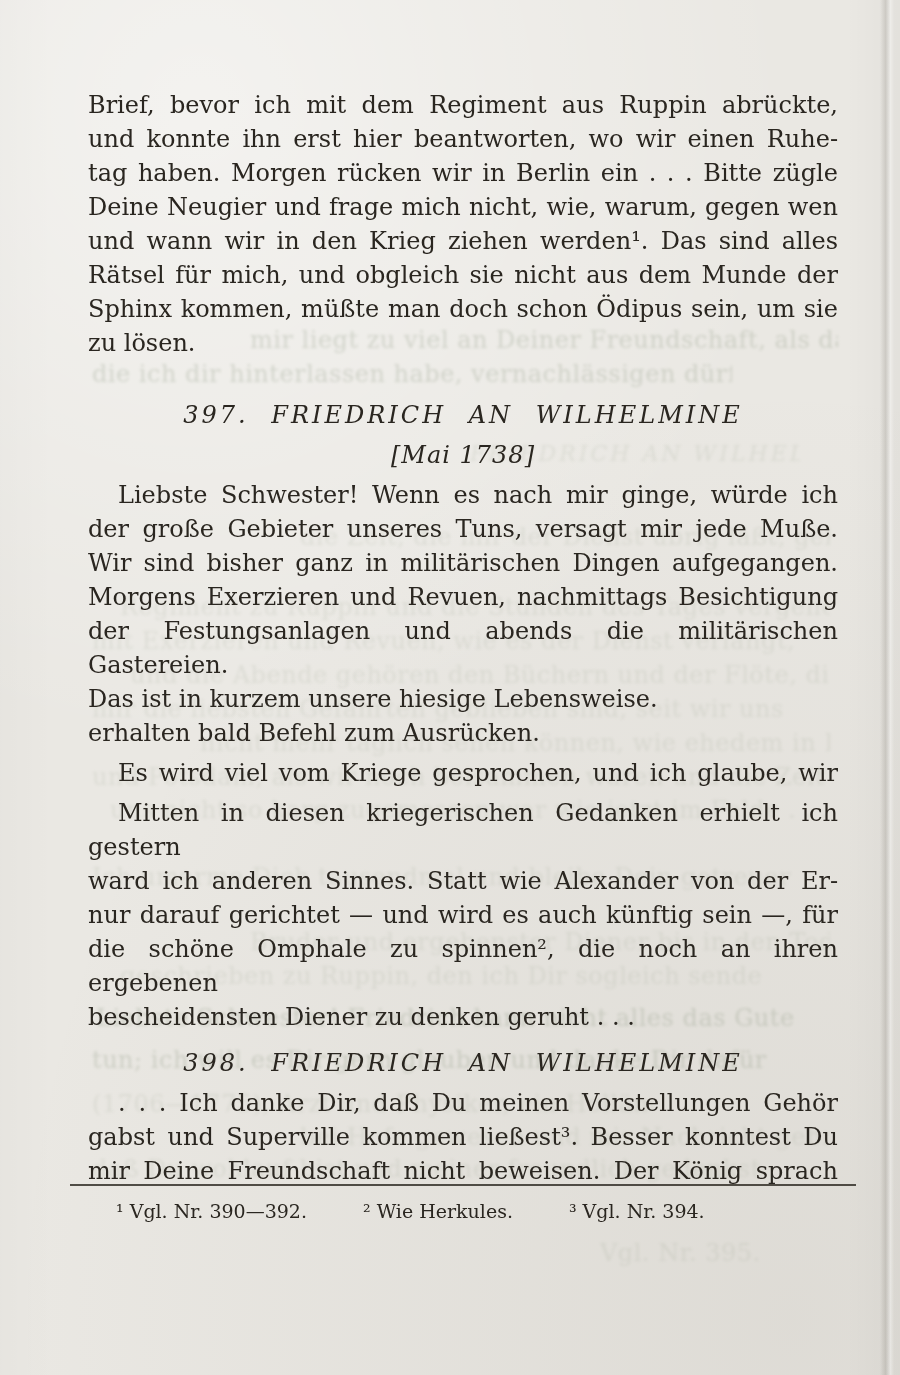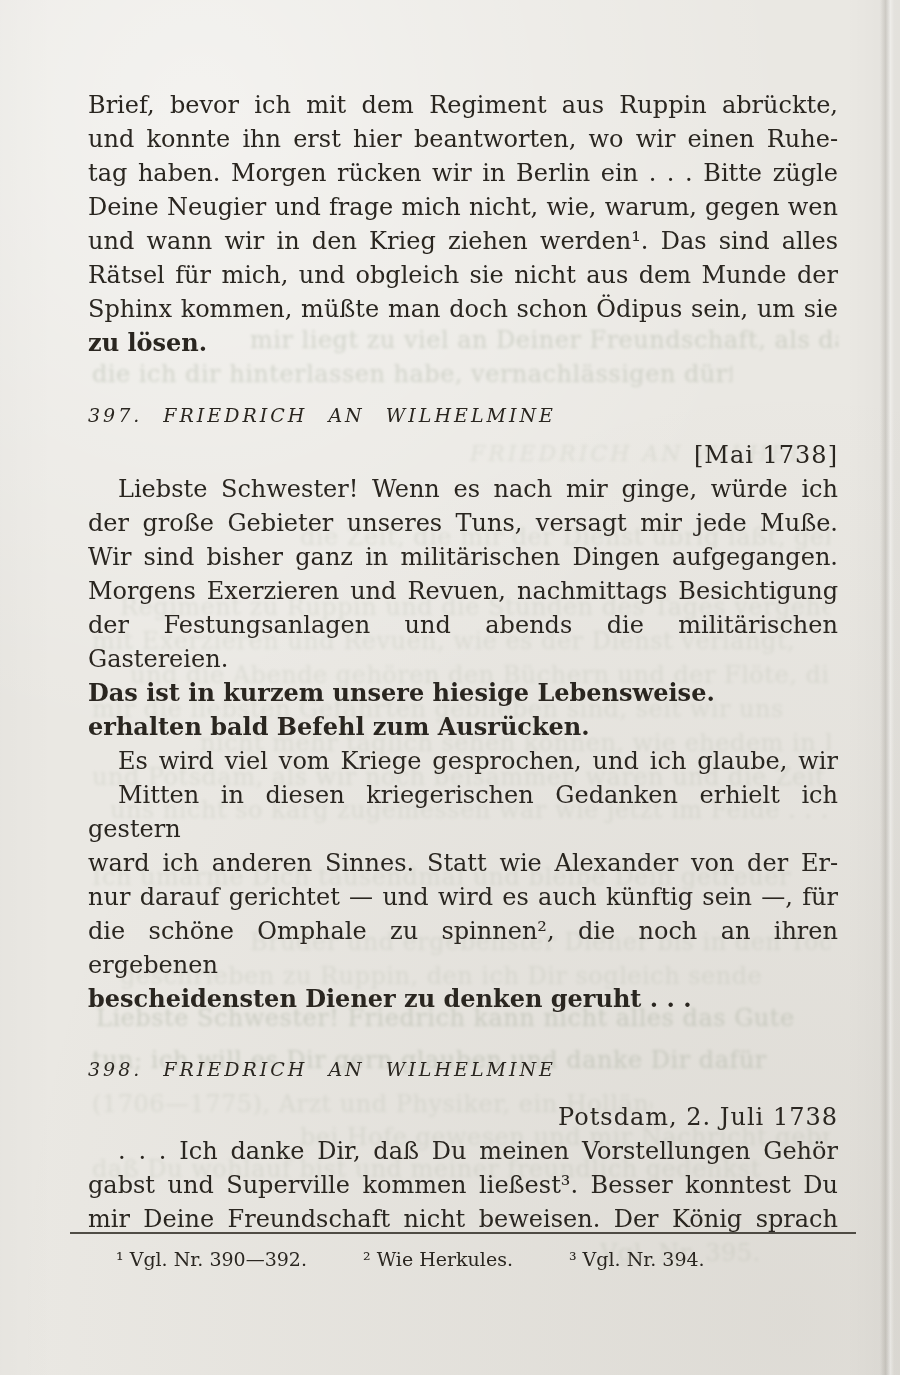--- a/index.html
+++ b/index.html
@@ -25,36 +25,38 @@
 
   .textblock{
     position:absolute;left:88px;top:88px;width:750px;
     font-size:24px;line-height:34px;
   }
   .line{
     text-align:justify;
     text-align-last:justify;
     -moz-text-align-last:justify;
   }
-  .line.last{text-align-last:left;font-weight:bold;-moz-text-align-last:left;}
-  .line.first{text-indent:30px;}
+  .line.last{text-align-last:left;-moz-text-align-last:left;}
+  .line.first{text-indent:30px;margin-top:6px;}
 
   .heading{
     font-style:italic;
-    font-size:19px;
+    font-size:24px;
     letter-spacing:3px;
     word-spacing:12px;
     margin-top:38px;
     white-space:nowrap;
+    text-align:center;
   }
-  .heading.h398{margin-top:36px;}
+  .heading.h398{margin-top:12px;}
   .dateline{
-    text-align:right;
+    text-align:center;
     margin-top:6px;
     letter-spacing:1px;
+    font-style:italic;
   }
   .dateline.d398{margin-top:14px;}
   .para{margin:0;}
   .para.after-date{margin-top:0;}
 
   .rule{
     height:2px;background:#35312a;opacity:.85;
     margin:-4px -18px 0 -18px;
   }
   .footnotes{
@@ -153,21 +155,20 @@
 
     <div class="para">
       <div class="line first">Mitten in diesen kriegerischen Gedanken erhielt ich gestern</div>
       <div class="line">ward ich anderen Sinnes. Statt wie Alexander von der Er-</div>
       <div class="line">nur darauf gerichtet — und wird es auch künftig sein —, für</div>
       <div class="line">die schöne Omphale zu spinnen², die noch an ihren ergebenen</div>
       <div class="line last">bescheidensten Diener zu denken geruht . . .</div>
     </div>
 
     <div class="heading h398">398. FRIEDRICH AN WILHELMINE</div>
-    <div class="dateline d398">Potsdam, 2. Juli 1738</div>
 
     <div class="para after-date">
       <div class="line first">. . . Ich danke Dir, daß Du meinen Vorstellungen Gehör</div>
       <div class="line">gabst und Superville kommen ließest³. Besser konntest Du</div>
       <div class="line">mir Deine Freundschaft nicht beweisen. Der König sprach</div>
     </div>
 
     <div class="rule"></div>
     <div class="footnotes">
       <span>¹ Vgl. Nr. 390—392.</span>

